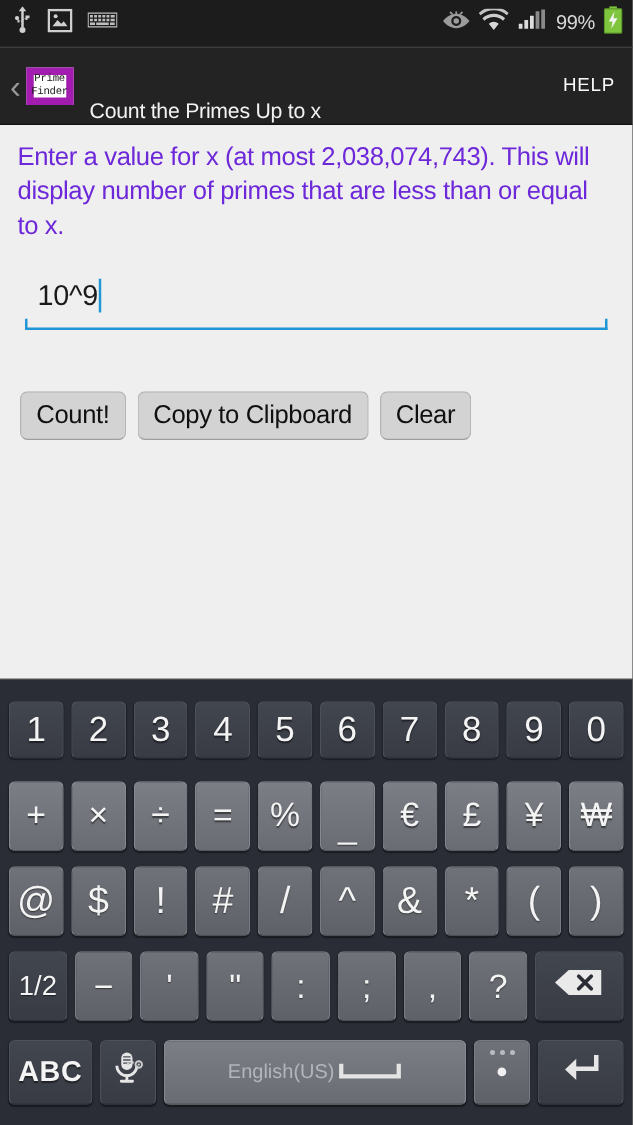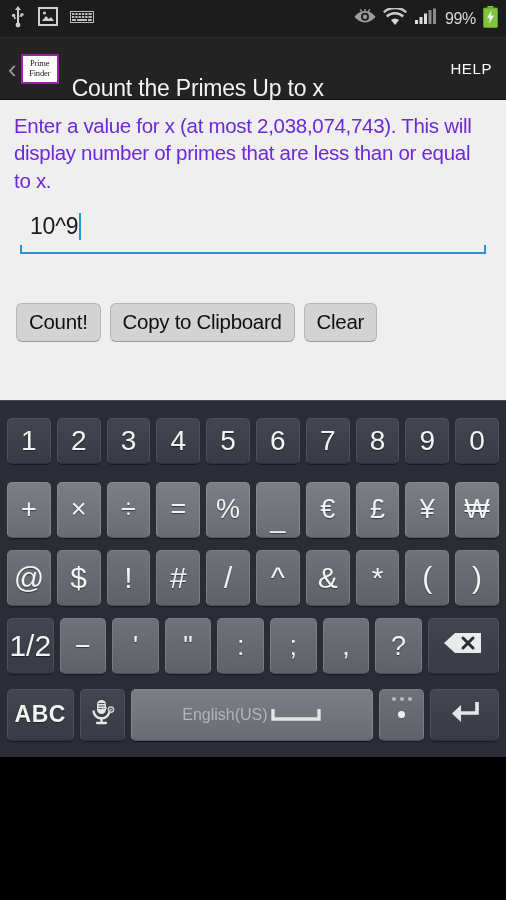--- a/index.html
+++ b/index.html
@@ -2,21 +2,21 @@
 <html><head>
 <meta charset="utf-8">
 <style>
   * { box-sizing: border-box; margin: 0; padding: 0; }
   html, body {
     width: 506px; height: 900px;
     background: #000;
     font-family: "Liberation Sans", sans-serif;
     overflow: hidden;
   }
-  #screen { position: relative; width: 506px; height: 757px; background: #f0f0f0; }
+  #screen { position: relative; width: 506px; height: 900px; background: #f0f0f0; }
 
   
   .statusbar {
     height: 38px; background: #1c1c1c;
     display: flex; align-items: center;
     padding: 0 8px 0 10px;
     border-bottom: 1px solid #2e2e2e;
   }
   .status-left { display: flex; align-items: center; gap: 12px; }
   .status-right { margin-left: auto; display: flex; align-items: center; gap: 7px; }
@@ -30,43 +30,43 @@
     display: flex; align-items: center;
     padding: 0 14px 0 6px;
     border-bottom: 1px solid #111;
   }
   .back-chevron {
     color: #9a9a9a; font-size: 26px; line-height: 1;
     padding: 0 4px 0 2px; font-weight: 300;
   }
   .app-icon {
     width: 38px; height: 30px; background: #fefefe;
-    border: 2px solid #a21caf;
+    border: 6px solid #a21caf;
     display: flex; flex-direction: column;
     align-items: center; justify-content: center;
-    font-family: Liberation Serif, serif;
+    font-family: Liberation Mono, monospace;
     font-size: 8.5px; color: #1a1a1a; line-height: 1.12;
     letter-spacing: -0.2px;
   }
   .app-title {
-    color: #f2f2f2; font-size: 23px; margin-left: 13px;
+    color: #f2f2f2; font-size: 17px; margin-left: 13px;
     letter-spacing: -0.2px; font-weight: 400; white-space: nowrap; margin-top: 40px;
   }
   .help-btn {
     margin-left: auto; color: #fafafa; font-size: 15px;
     font-weight: normal; letter-spacing: 0.6px;
   }
 
   
   .content { background: #efefef; height: 443px; padding: 12px 14px 0 14px; position: relative; }
   .prompt {
     font-size: 20.5px; color: #6d28d9; line-height: 1.33;
     letter-spacing: -0.3px;
   }
-  .input-wrap { margin-top: 13px; padding: 0 6px; position: relative; }
+  .input-wrap { margin-top: 23px; padding: 0 6px; position: relative; }
   .input-line {
     height: 40px; display: flex; align-items: center;
     position: relative;
   }
   .input-value {
     font-size: 23px; color: #1a1a1a; letter-spacing: -0.2px;
     padding-left: 10px;
   }
   .caret {
     width: 2px; height: 27px; background: #2196d4; margin-left: 1px;
@@ -133,21 +133,21 @@
   .row-sym1 .key { height: 56px; font-size: 27px; }
   .row-sym2 .key { height: 56px; font-size: 30px; }
   .row-sym3 .key { height: 56px; font-size: 27px; }
   .row-bot .key { height: 52px; font-size: 24px; }
 
   .key .glyph { line-height: 1; display: block; text-shadow: 0 1px 1px rgba(0,0,0,0.5); }
   .key .glyph.lowbar { transform: translateY(9px); }
   .key.wide2 { flex: 1.55; }
   .key.wide-space { flex: 5.6; flex-direction: row; gap: 2px; }
   .key.abc { flex: 1.5; font-size: 23px; font-weight: bold; letter-spacing: 0.5px; }
-  .key.half { font-size: 30px; }
+  .key.half { font-size: 22px; }
   .space-label { font-size: 16px; color: #b2b5ba; text-shadow: none; }
   .period-dots {
     position: absolute; top: 7px; left: 0; right: 0;
     display: flex; justify-content: center; gap: 4px;
   }
   .period-dots i { width: 4px; height: 4px; border-radius: 50%; background: #b8bbc0; display: block; }
   .period-dot { width: 7px; height: 7px; border-radius: 50%; background: #f0f0f0; }
   .mic-gear { position: absolute; top: 6px; right: 9px; }
 </style>
 </head>

